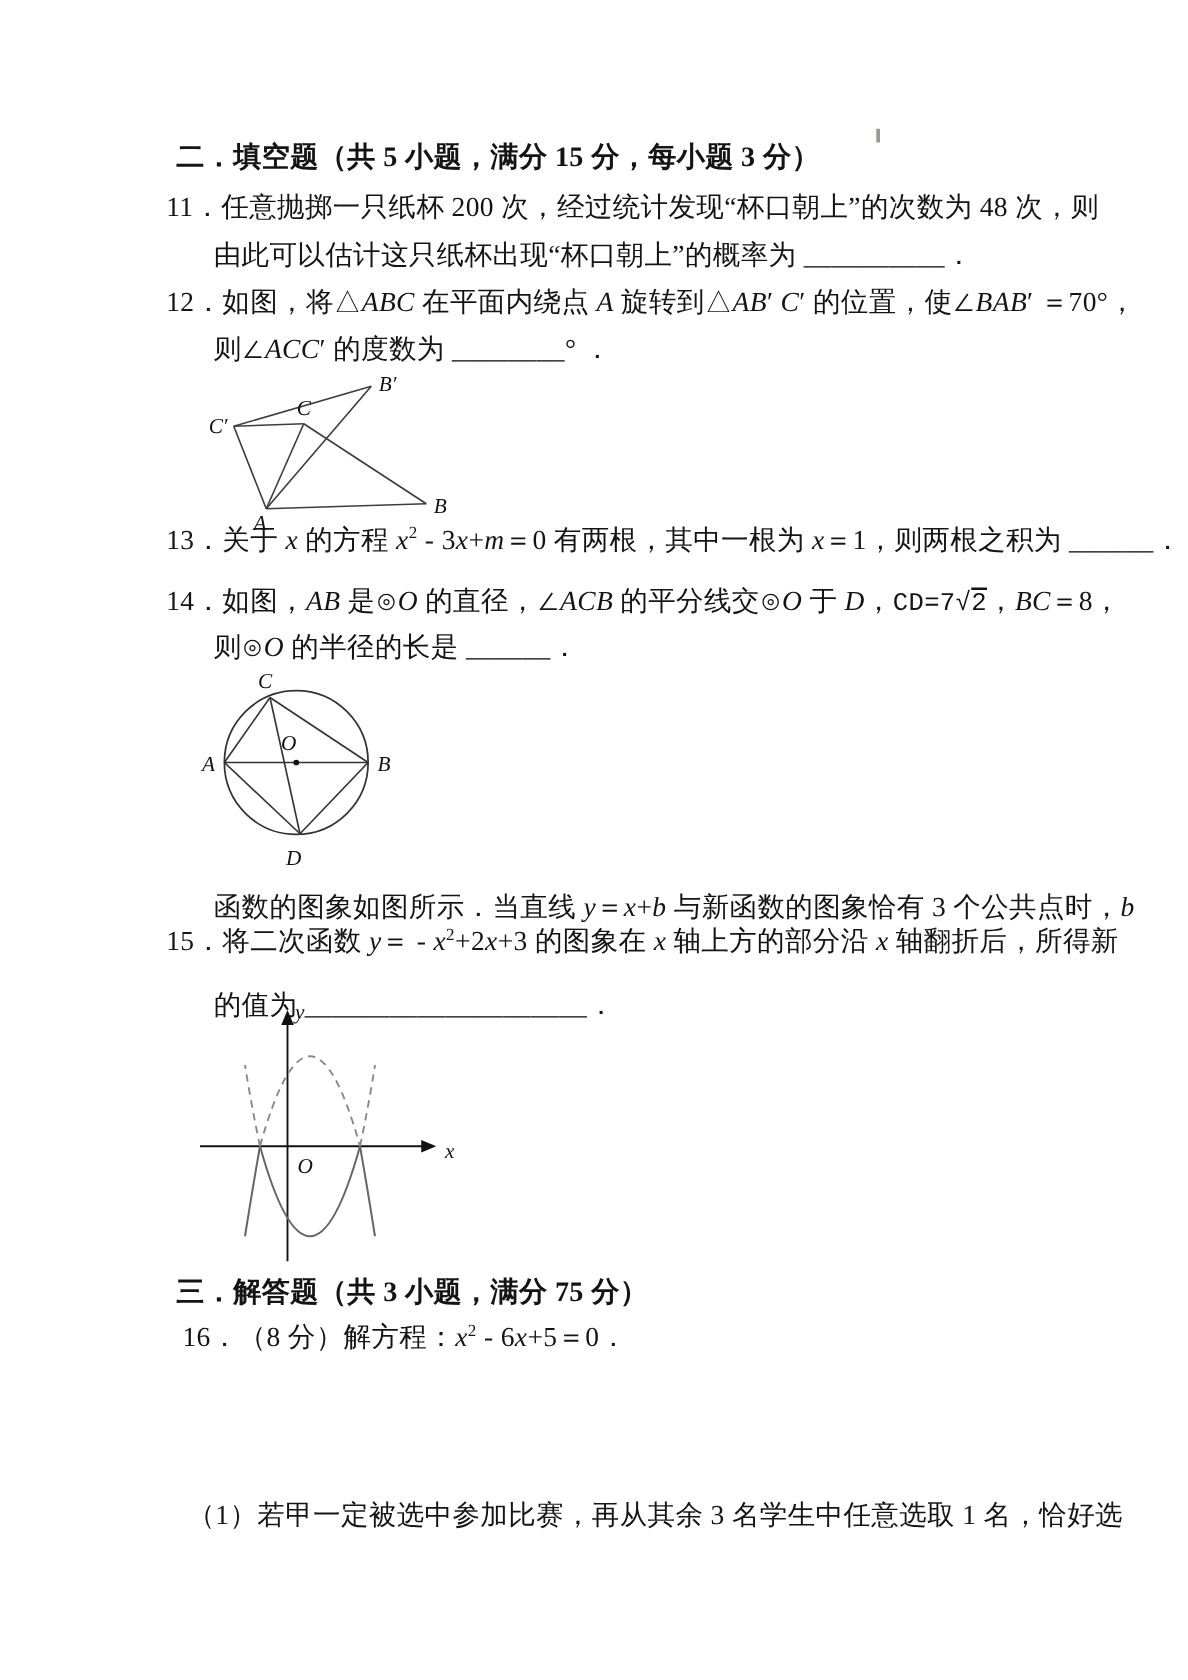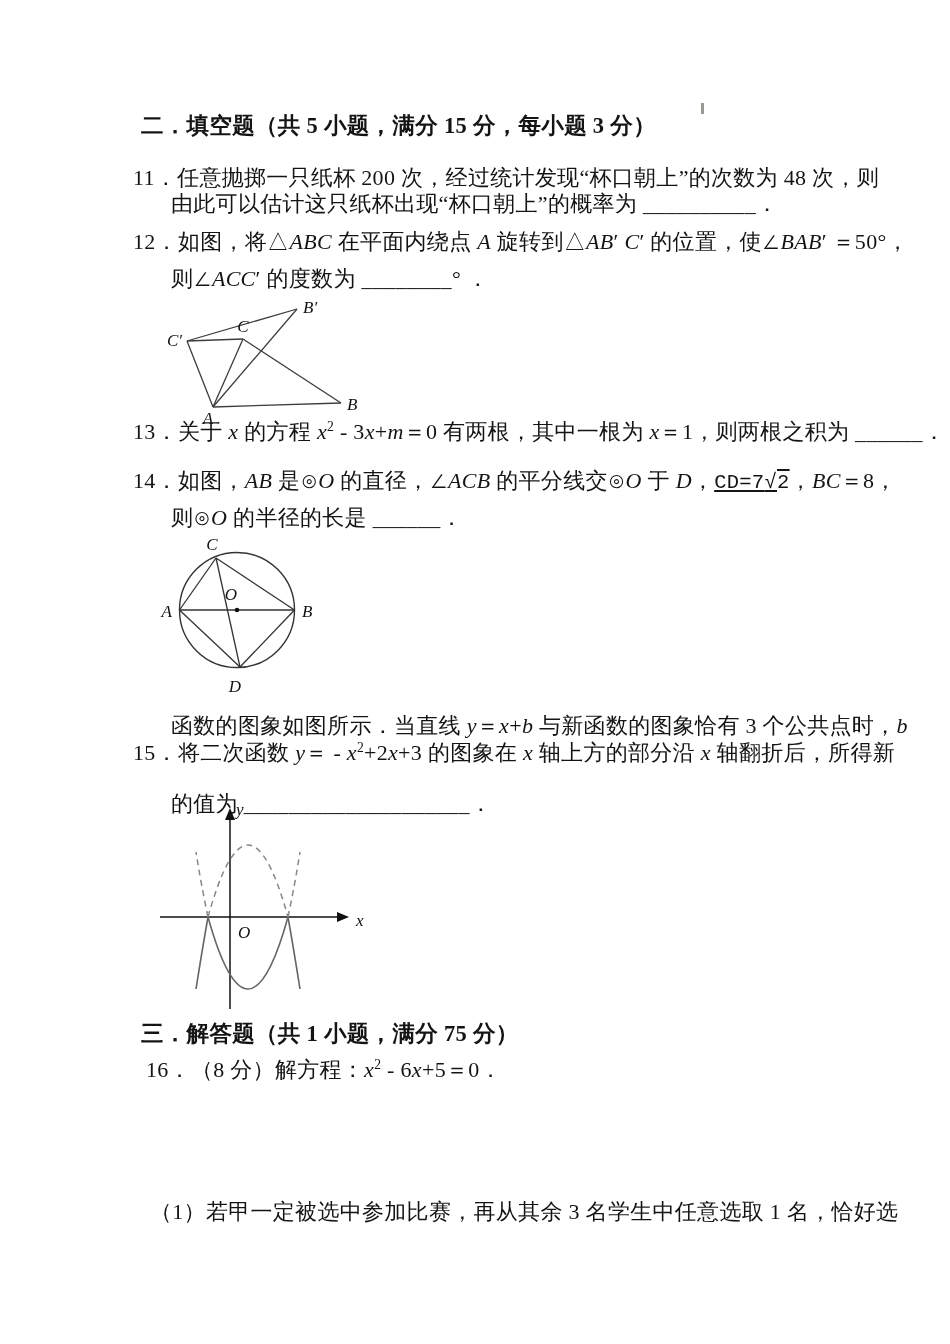--- a/index.html
+++ b/index.html
@@ -15,21 +15,21 @@
   .line {
     position:absolute;
     font-size:22px;
     line-height:27px;
     white-space:nowrap;
     letter-spacing:0.3px;
   }
   .heading { font-weight:bold; font-size:22.5px; }
   .st-i { font-style:italic; font-family:Liberation Serif, serif; }
   .st-sup { vertical-align:super; font-size:0.62em; line-height:0; }
-  .st-m { font-family:"Liberation Mono", monospace; font-size:0.93em;text-decoration:underline; }
+  .st-m { font-family:"Liberation Mono", monospace; font-size:0.93em; }
   .st-sq { text-decoration:overline; }
   .fig { position:absolute; }
   .fig svg { display:block; }
   .fig text {
     font-family:"Liberation Serif", serif;
     font-style:italic;
     font-size:17px;
     fill:#111111;
   }
   .stray-mark {
@@ -41,24 +41,24 @@
 </style>
 </head>
 <body>
 
 <div class="page">
 
   <div class="stray-mark"></div>
 
   <div class="line heading" style="left:141px; top:112px;"><span>二．填空题（共 5 小题，满分 15 分，每小题 3 分）</span></div>
 
-  <div class="line" style="left:133px; top:164px;"><span>11．任意抛掷一只纸杯 200 次，经过统计发现“杯口朝上”的次数为 48 次，则</span></div>
+  <div class="line" style="left:133px; top:152px;"><span>11．任意抛掷一只纸杯 200 次，经过统计发现“杯口朝上”的次数为 48 次，则</span></div>
   <div class="line" style="left:171px; top:190px;"><span>由此可以估计这只纸杯出现“杯口朝上”的概率为 </span><span>__________</span><span>．</span></div>
 
-  <div class="line" style="left:133px; top:228px;"><span>12．如图，将△</span><span class="st-i">ABC</span><span> 在平面内绕点 </span><span class="st-i">A</span><span> 旋转到△</span><span class="st-i">AB</span><span>′ </span><span class="st-i">C</span><span>′ 的位置，使∠</span><span class="st-i">BAB</span><span>′ ＝50°，</span></div>
+  <div class="line" style="left:133px; top:228px;"><span>12．如图，将△</span><span class="st-i">ABC</span><span> 在平面内绕点 </span><span class="st-i">A</span><span> 旋转到△</span><span class="st-i">AB</span><span>′ </span><span class="st-i">C</span><span>′ 的位置，使∠</span><span class="st-i">BAB</span><span>′ ＝70°，</span></div>
   <div class="line" style="left:171px; top:265px;"><span>则∠</span><span class="st-i">ACC</span><span>′ 的度数为 </span><span>________</span><span>° ．</span></div>
 
   <div class="fig" style="left:148px; top:297px;">
     <svg width="235" height="128" viewBox="0 0 235 128">
       <g stroke="#3d3d3d" stroke-width="1.3" fill="none" stroke-linejoin="round">
         <path d="M65,110 L193,106"></path>
         <path d="M65,110 L95,42"></path>
         <path d="M95,42 L193,106"></path>
         <path d="M65,110 L39,44"></path>
         <path d="M65,110 L149,12"></path>
@@ -119,19 +119,19 @@
         <path d="M48,187 Q54,149 60,115"></path>
         <path d="M60,115 Q100,259 140,115"></path>
         <path d="M140,115 Q146,149 152,187"></path>
       </g>
       <text x="208" y="124">x</text>
       <text x="88" y="13">y</text>
       <text x="90" y="136">O</text>
     </svg>
   </div>
 
-  <div class="line heading" style="left:141px; top:1020px;"><span>三．解答题（共 1 小题，满分 75 分）</span></div>
+  <div class="line heading" style="left:141px; top:1020px;"><span>三．解答题（共 3 小题，满分 75 分）</span></div>
 
   <div class="line" style="left:146px; top:1056px;"><span>16．（8 分）解方程：</span><span class="st-i">x</span><span class="st-sup">2</span><span> - 6</span><span class="st-i">x</span><span>+5＝0．</span></div>
 
   <div class="line" style="left:150px; top:1198px;"><span>（1）若甲一定被选中参加比赛，再从其余 3 名学生中任意选取 1 名，恰好选</span></div>
 
 </div>
 
 </body></html>

